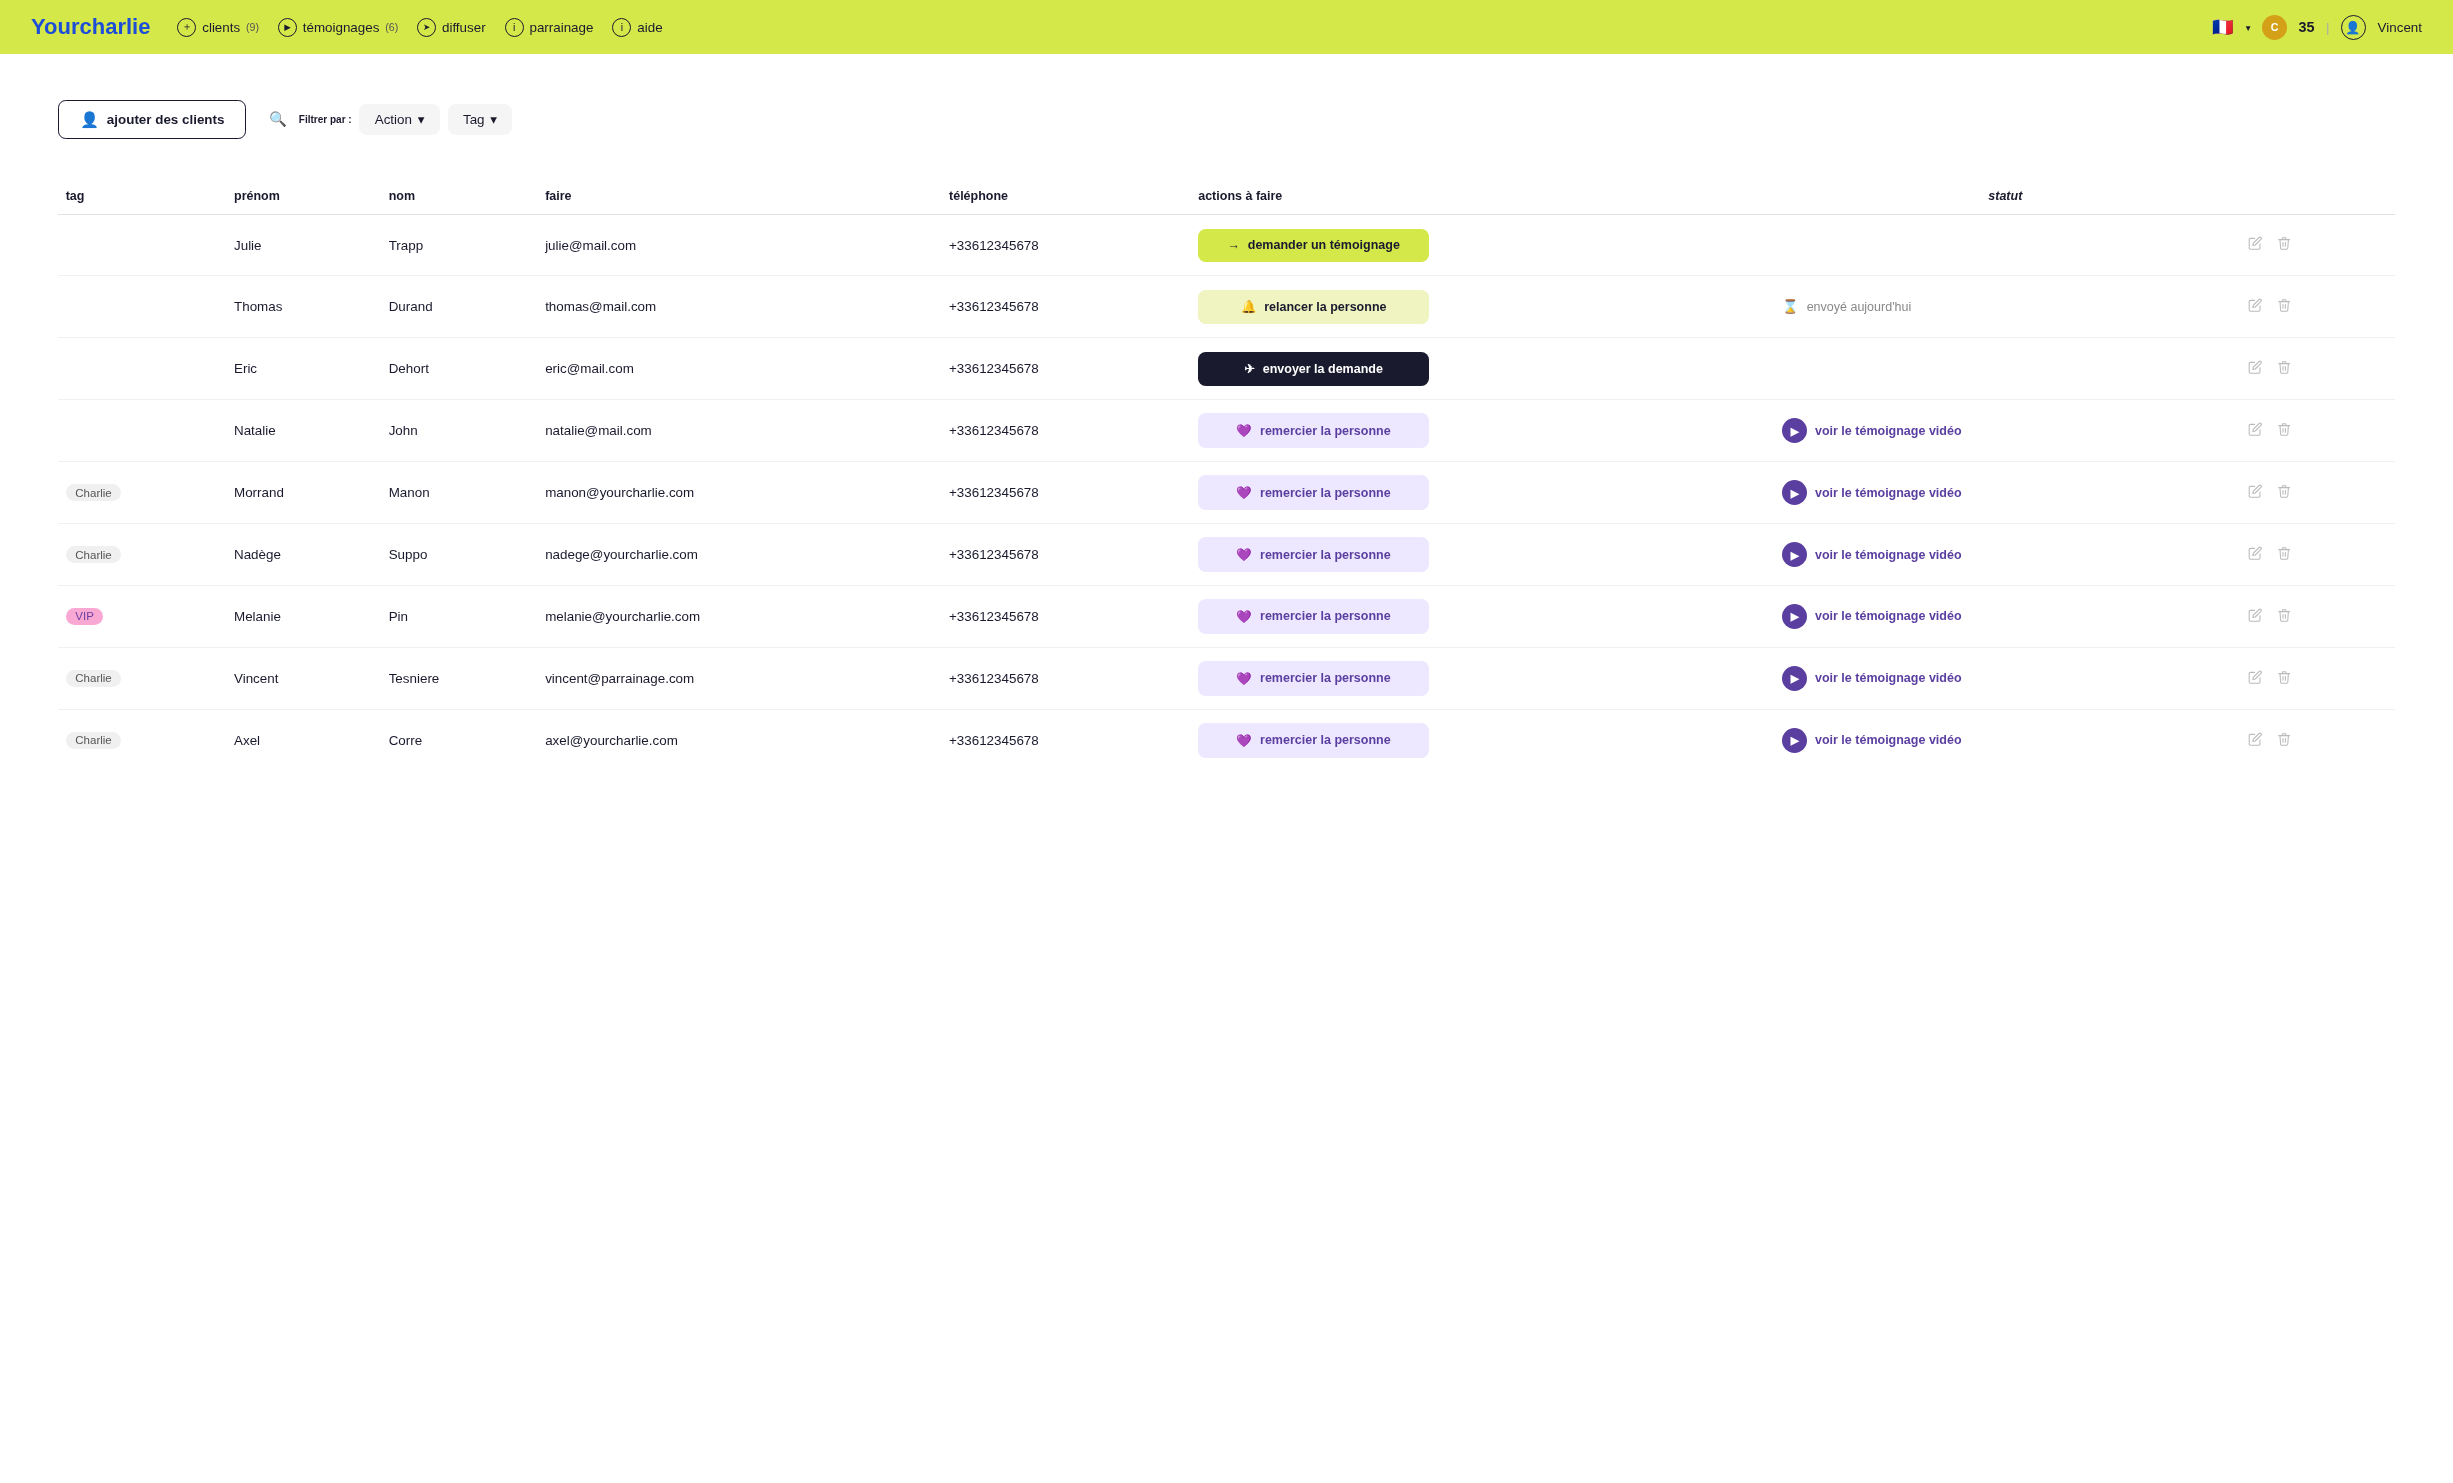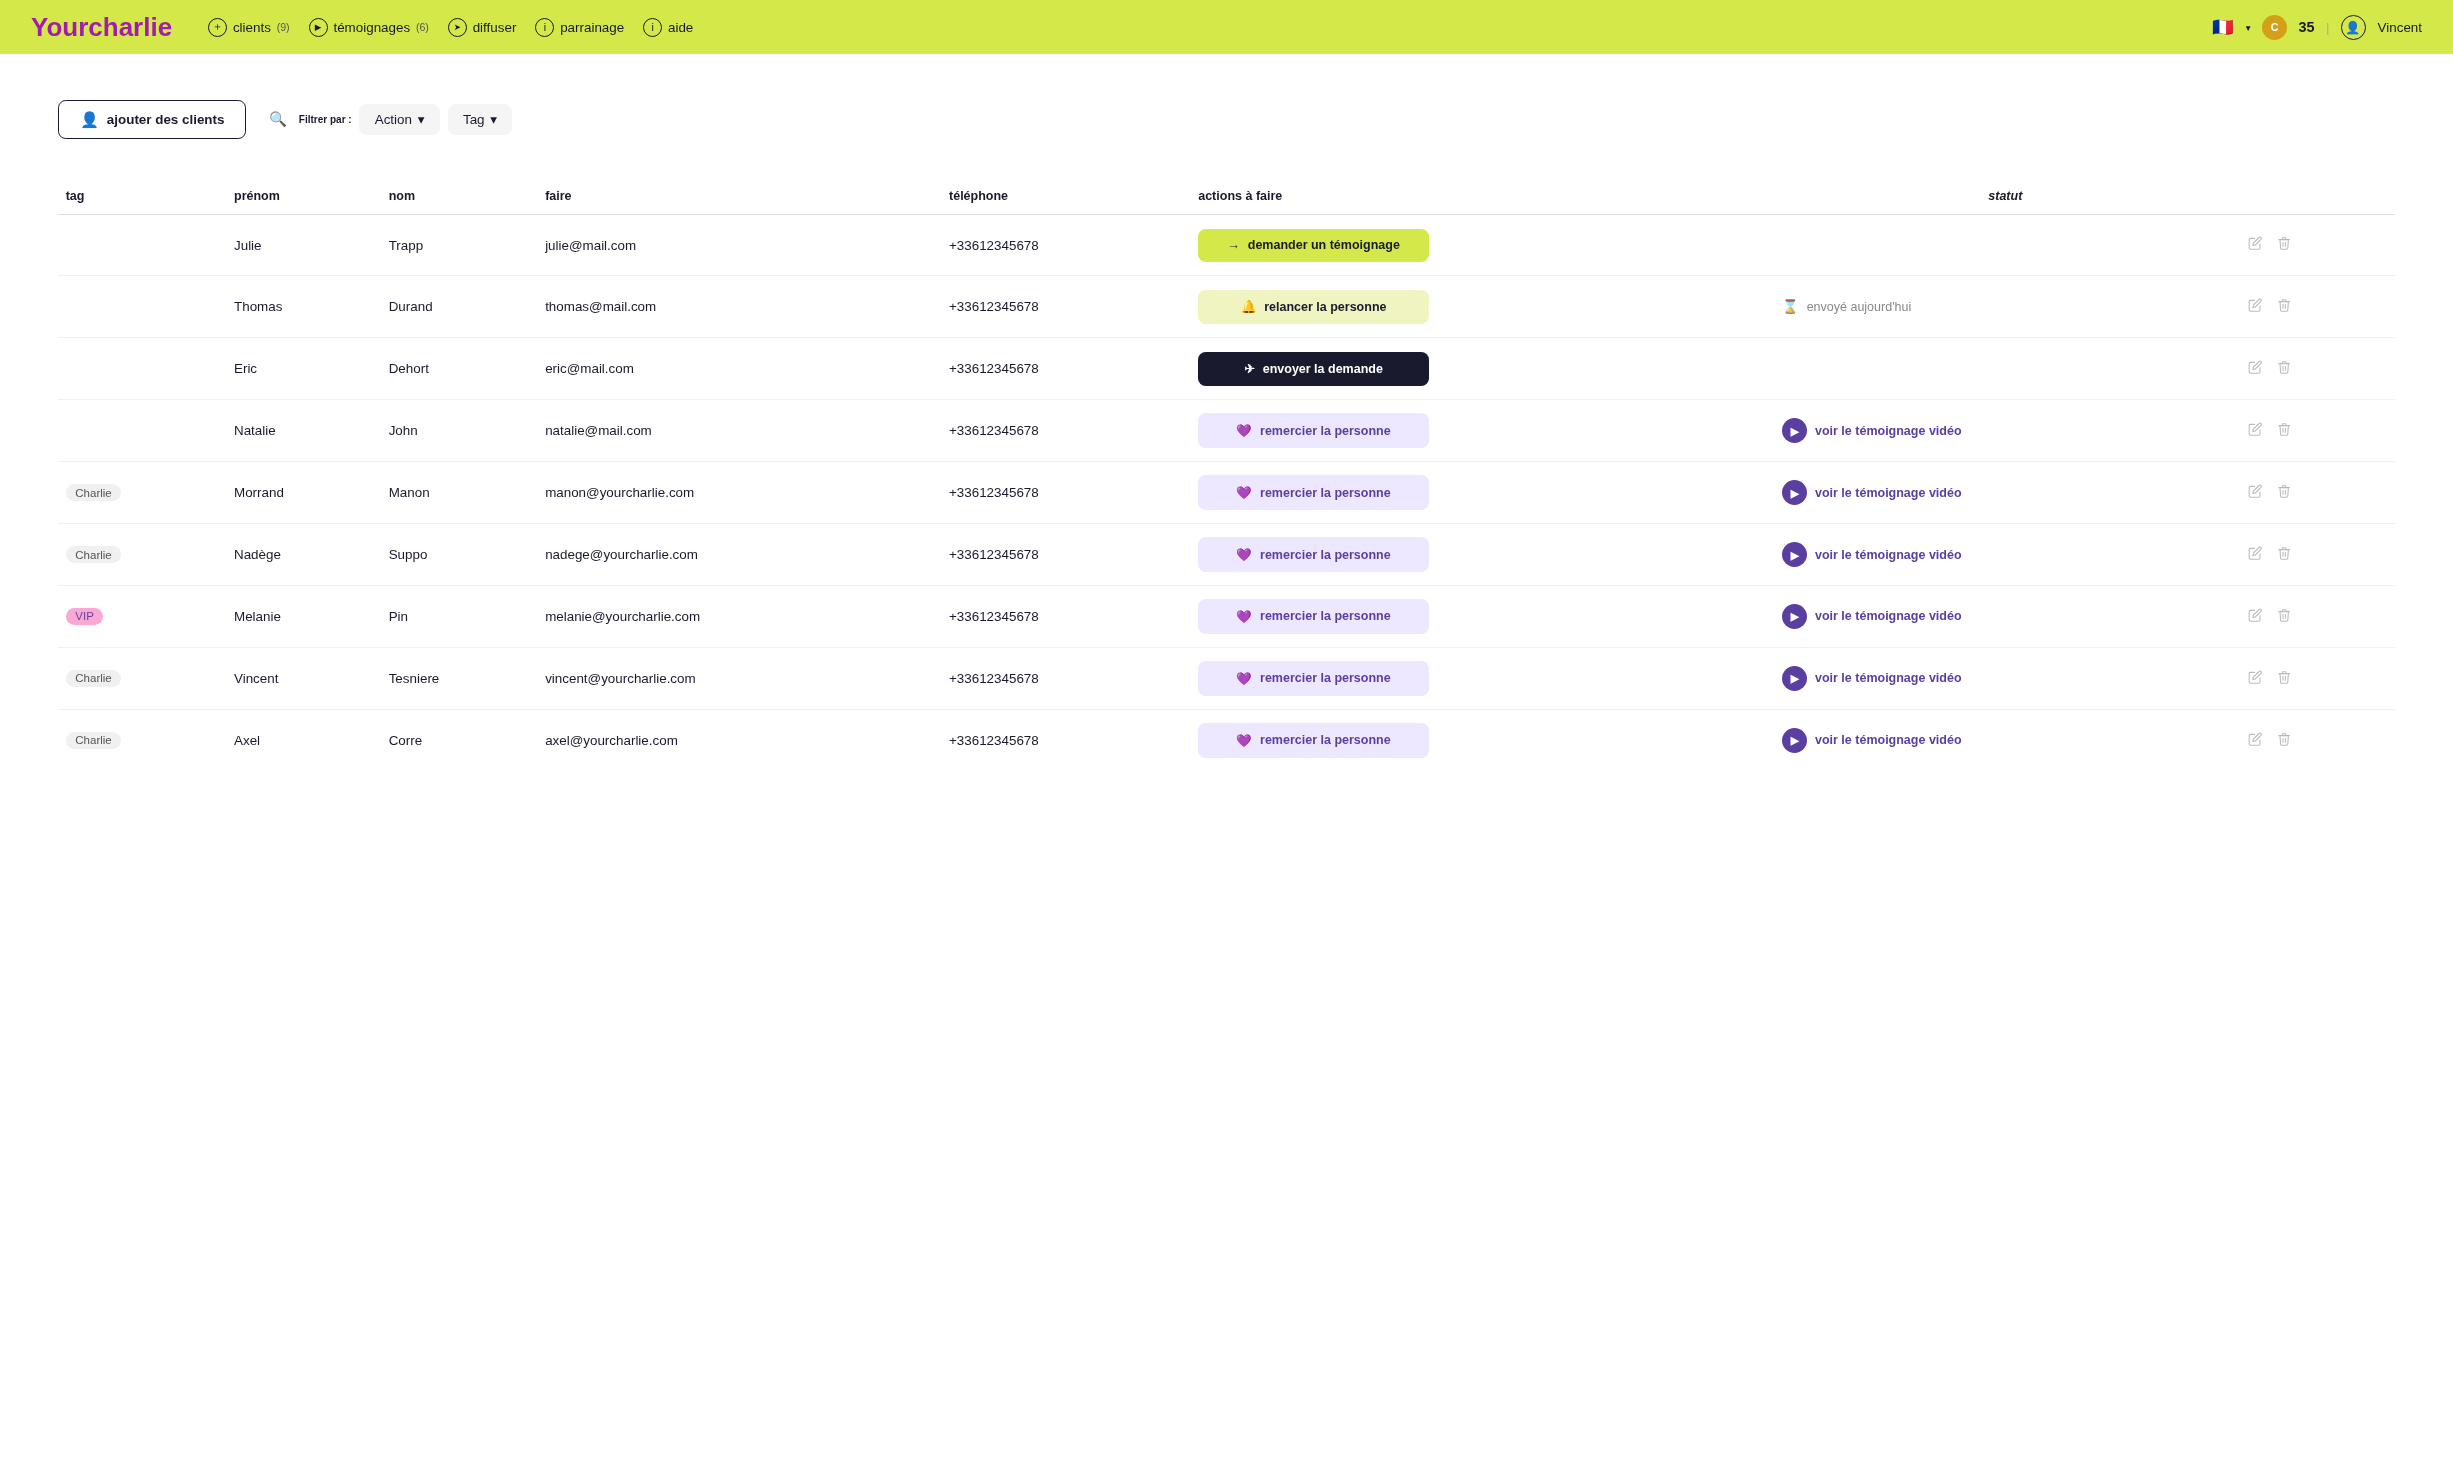--- a/index.html
+++ b/index.html
@@ -8,24 +8,24 @@
     
     .navbar {
       background: #d4e84a;
       display: flex;
       align-items: center;
       padding: 0 31px;
       height: 54px;
       gap: 23px;
     }
     .logo {
-      font-size: 26px;
+      font-size: 22px;
       font-weight: 400;
-      color: #a21caf;
-      margin-right: 13px;
+      color: #1d4ed8;
+      margin-right: 4px;
     }
     .logo span { font-weight: 900; }
     .nav-items { display: flex; align-items: center; gap: 19px; flex: 1; }
     .nav-item {
       display: flex; align-items: center; gap: 5.8px;
       font-size: 13.4px; font-weight: 500; color: #1a1a2e;
       cursor: pointer; white-space: nowrap;
     }
     .nav-icon {
       width: 19px; height: 19px; border-radius: 50%; border: 1.4px solid #1a1a2e;
@@ -424,21 +424,21 @@
                   <path d="M14 11v6"></path>
                   <path d="M9 6V4a1 1 0 0 1 1-1h4a1 1 0 0 1 1 1v2"></path>
                 </svg></button>
             </div>
           </td>
         </tr>
         <tr>
           <td><span class="tag-badge">Charlie</span></td>
           <td>Vincent</td>
           <td>Tesniere</td>
-          <td>vincent@yourcharlie.com</td>
+          <td>vincent@parrainage.com</td>
           <td>+33612345678</td>
           <td style="text-align: center;">
             <button class="action-btn action-purple">
               <span style="color: rgb(124, 92, 191);">💜</span>
               <span>remercier la personne</span>
             </button>
           </td>
           <td style="text-align: center;">
             <div class="video-btn">
               <div class="play-circle">▶</div>

